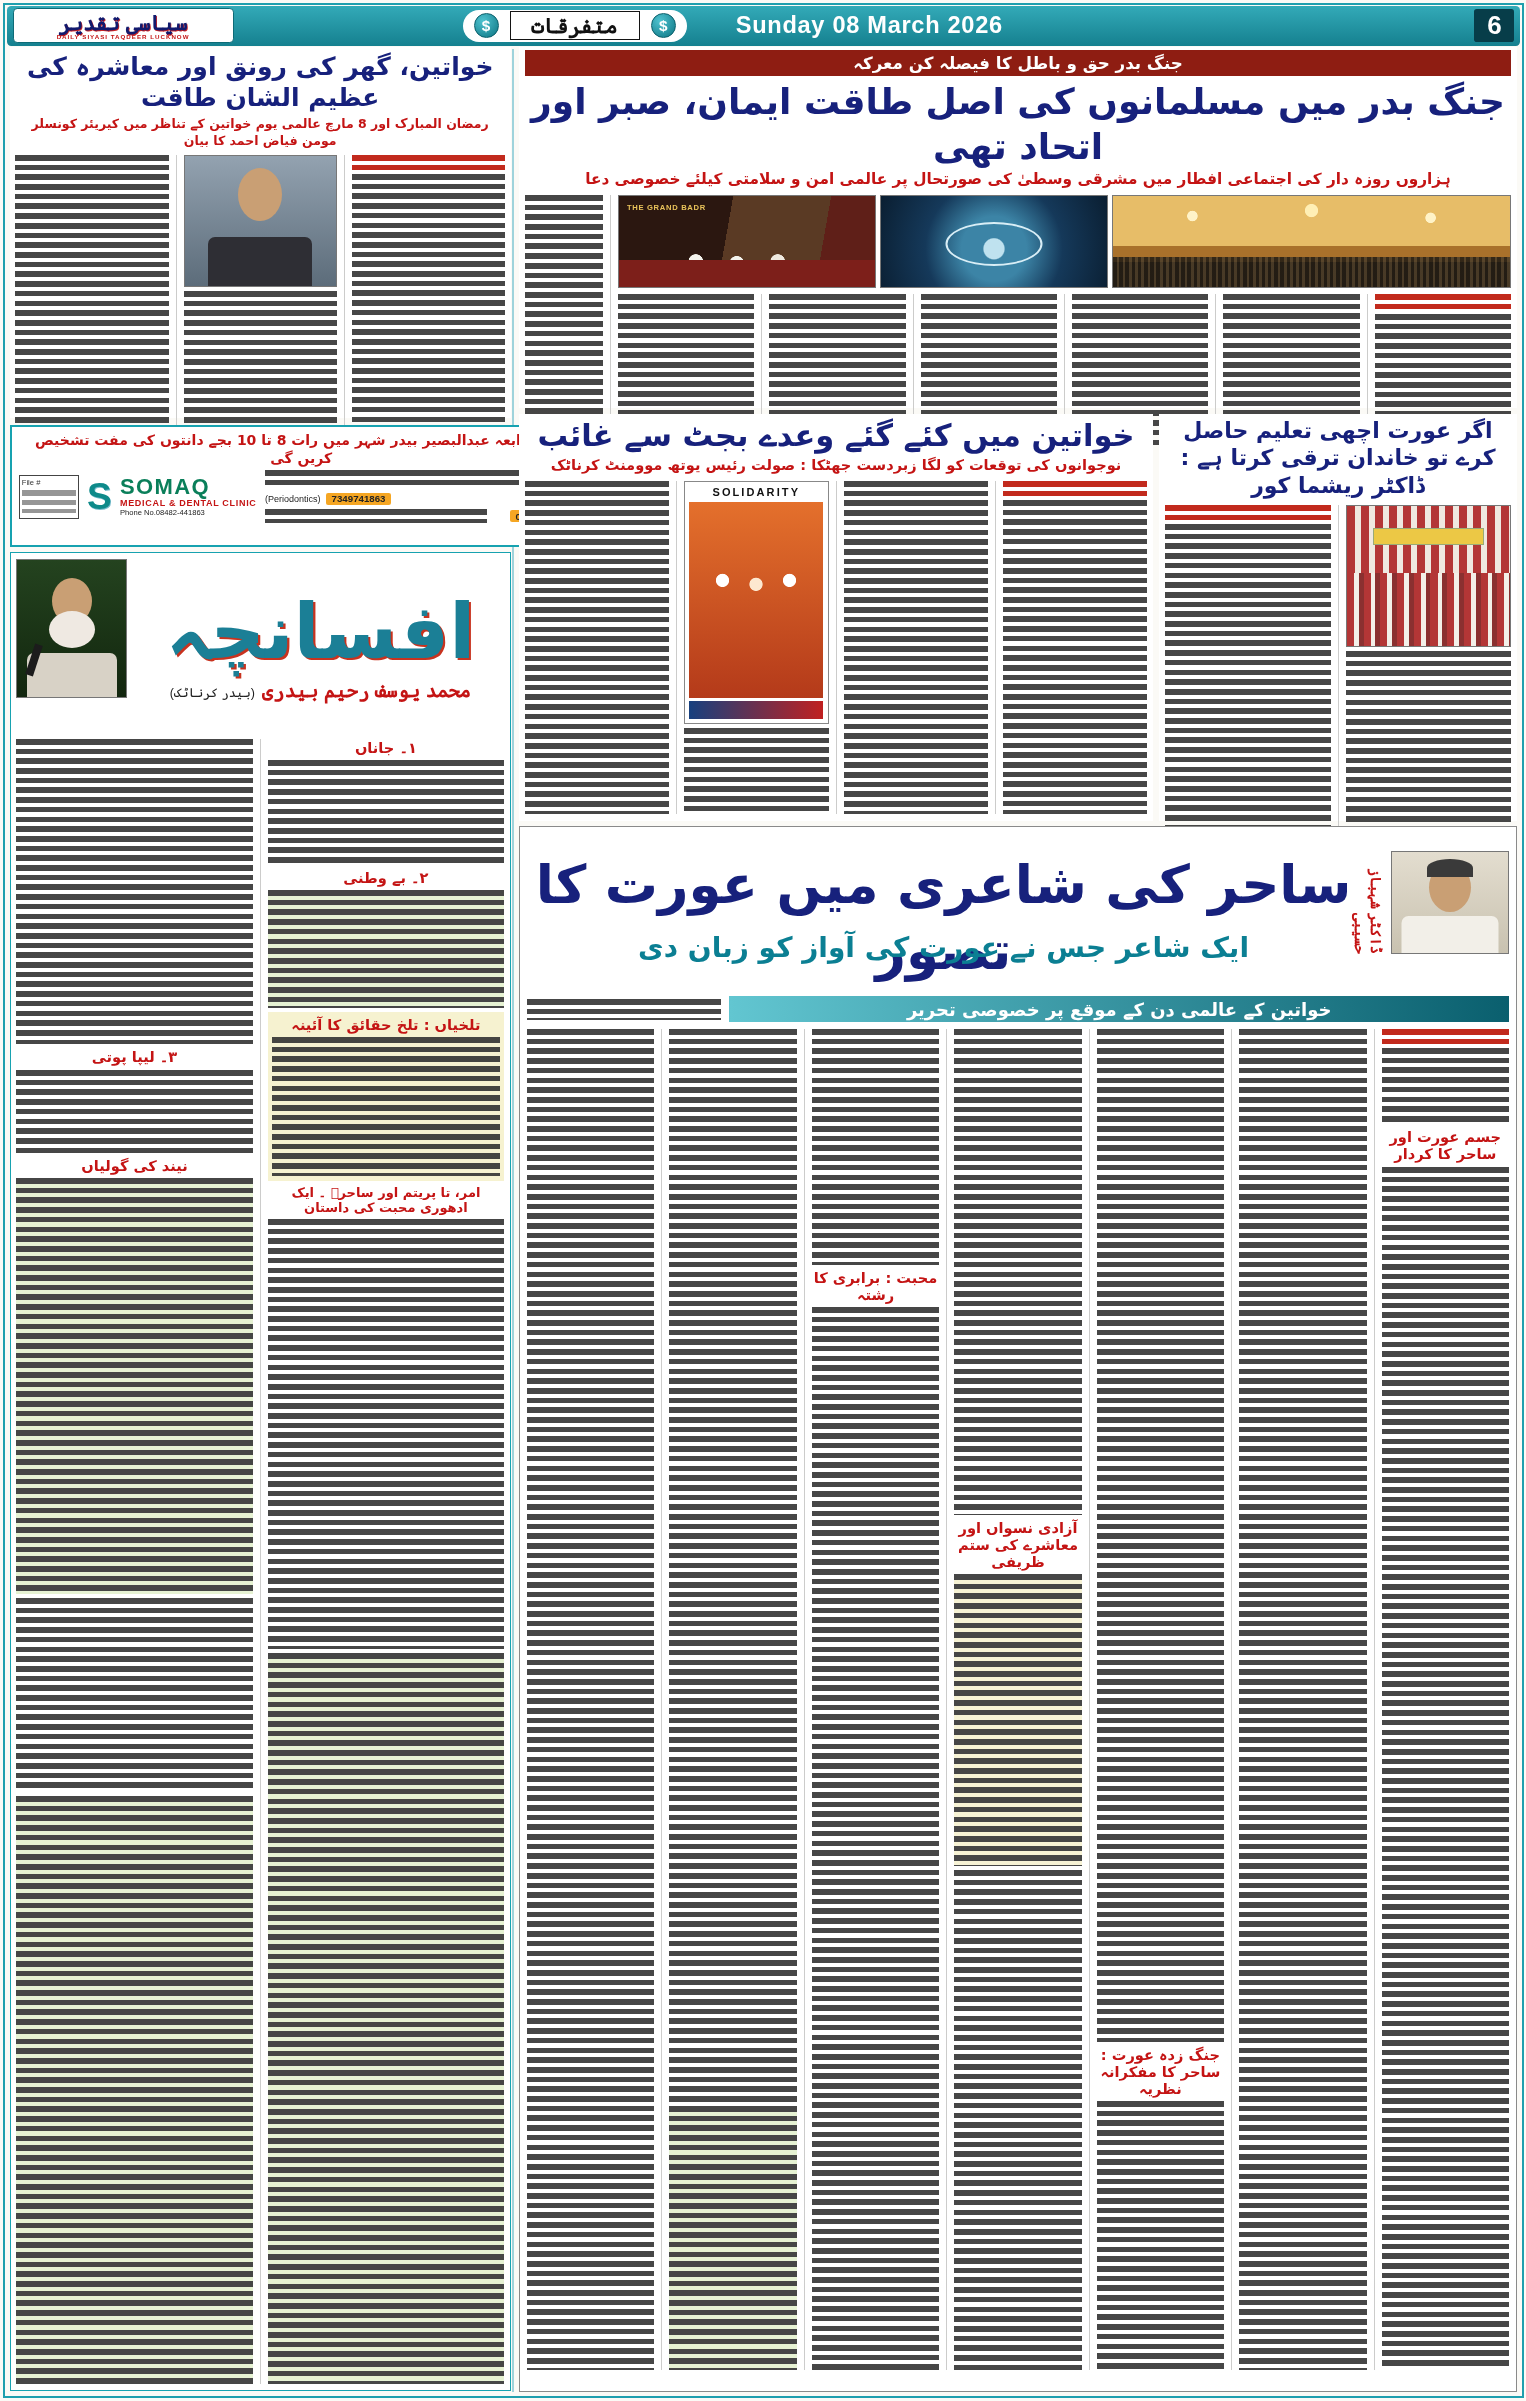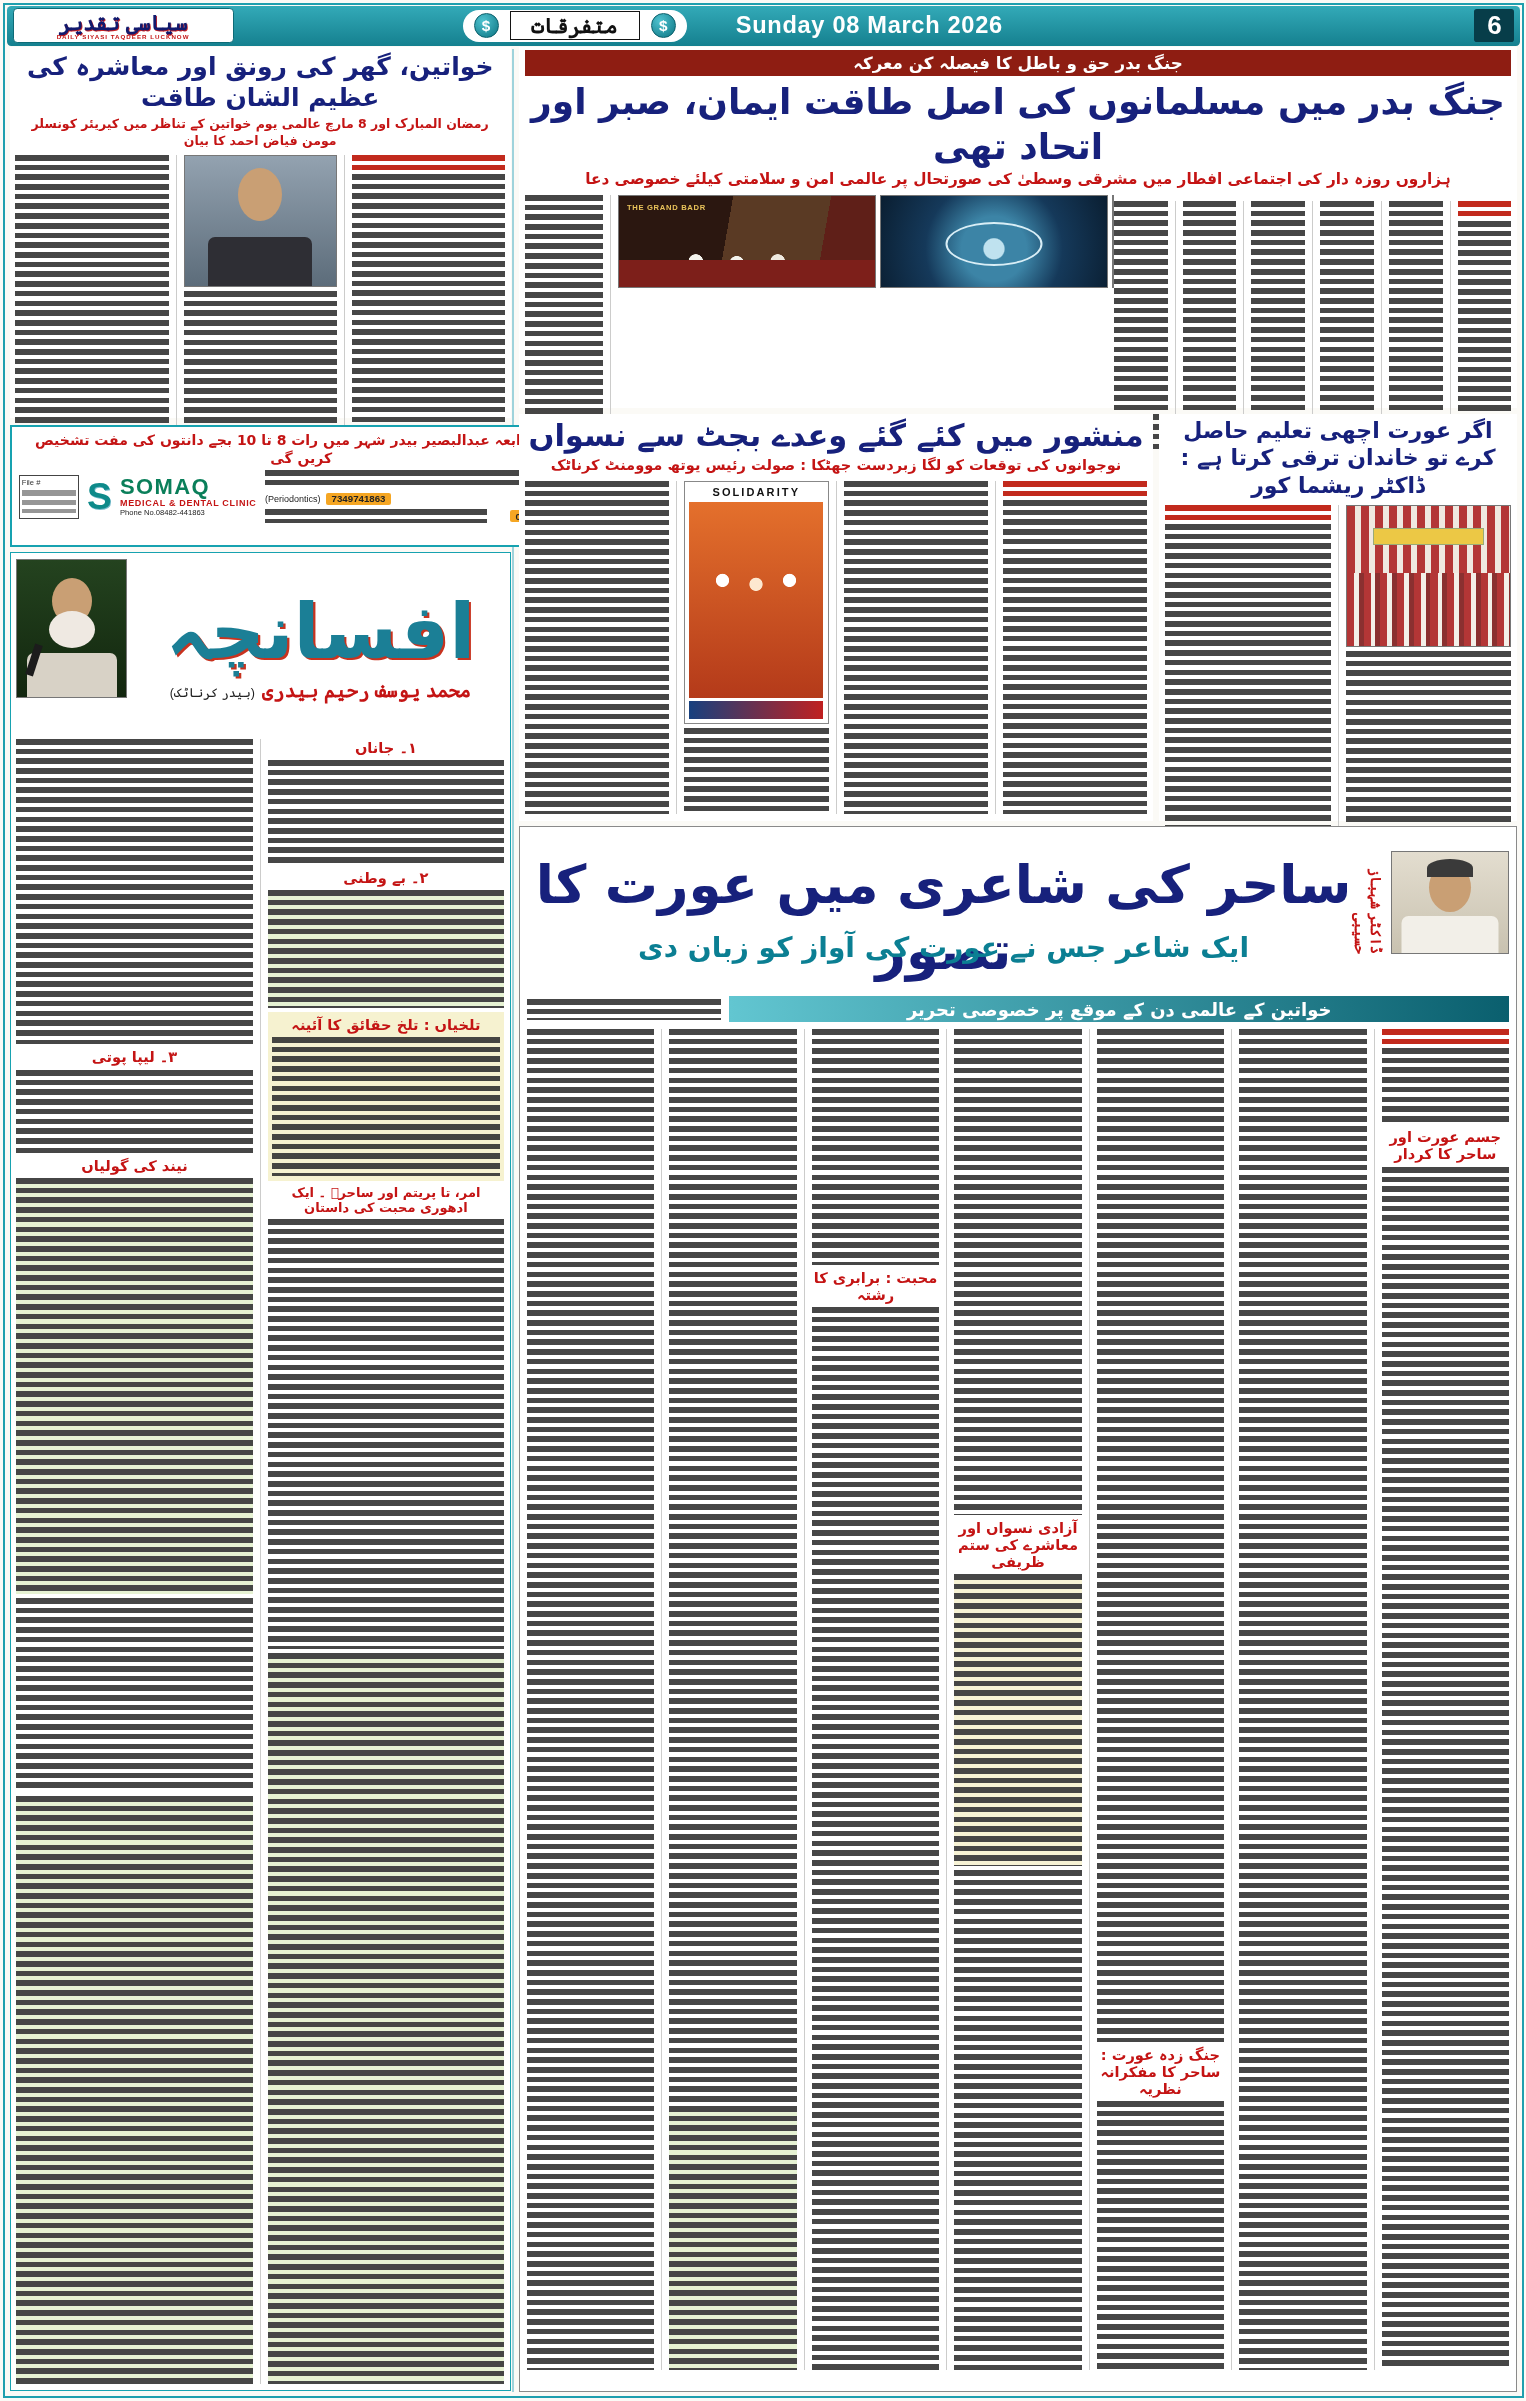--- a/index.html
+++ b/index.html
@@ -160,21 +160,21 @@
 
   <div class="sec" style="left:519px; top:47px; width:998px; height:361px; padding:2.8px 5.6px;">
     <div style="height:26px; background:#8e1d12; color:#fff; font-size:16.7px; font-weight:bold; display:flex;
                 align-items:center; justify-content:center; direction:rtl; font-family:'DejaVu Sans',sans-serif;">جنگ بدر حق و باطل کا فیصلہ کن معرکہ</div>
     <div class="h-navy" style="font-size:36px; margin-top:2.8px;">جنگ بدر میں مسلمانوں کی اصل طاقت ایمان، صبر اور اتحاد تھی</div>
     <div class="h-red" style="font-size:15.3px; margin-top:1.4px;">ہزاروں روزہ دار کی اجتماعی افطار میں مشرقی وسطیٰ کی صورتحال پر عالمی امن و سلامتی کیلئے خصوصی دعا</div>
     <div style="display:flex; gap:7px; margin-top:5.6px; height:254px;">
       <div style="width:78px; display:flex; flex-direction:column;">
         <div class="ft" style="flex:1"></div>
       </div>
-      <div style="flex:1; display:flex; flex-direction:row; border-left:0.7px solid #cccccb; padding-left:7px;">
+      <div style="flex:1; display:flex; flex-direction:column; border-left:0.7px solid #cccccb; padding-left:7px;">
         <div style="display:flex; gap:4.2px; height:93px;">
           <div class="photo photo-panel" style="width:258px;">
             <span class="cap">THE GRAND BADR</span>
           </div>
           <div class="photo photo-stage" style="width:228px;">
             <div class="ring"></div>
           </div>
           <div class="photo photo-mosque" style="flex:1;">
             <div class="crowd"></div>
           </div>
@@ -225,21 +225,21 @@
         </div>
         <div style="display:flex; gap:23px; justify-content:flex-end; align-items:center;" dir="rtl">
           <span class="chip">08482-441863</span>
           <div class="ft" style="height:14px; flex:1;"></div>
         </div>
       </div>
     </div>
   </div>
 
   <div class="sec" style="left:519px; top:414px; width:634px; height:407px; padding:2.8px 5.6px;">
-    <div class="h-navy" style="font-size:30.5px;">منشور میں کئے گئے وعدے بجٹ سے نسواں</div>
+    <div class="h-navy" style="font-size:30.5px;">خواتین میں کئے گئے وعدے بجٹ سے غائب</div>
     <div class="h-red" style="font-size:14.6px; margin-top:1.4px;">نوجوانوں کی توقعات کو لگا زبردست جھٹکا : صولت رئیس یوتھ موومنٹ کرناٹک</div>
     <div class="cols" style="height:333px; margin-top:5.6px;">
       <div class="col">
         <div class="ft" style="flex:1"></div>
       </div>
       <div class="col">
         <div class="poster" style="height:243px;">
           <div class="p-title">SOLIDARITY</div>
           <div class="p-img"></div>
           <div class="p-band"></div>

